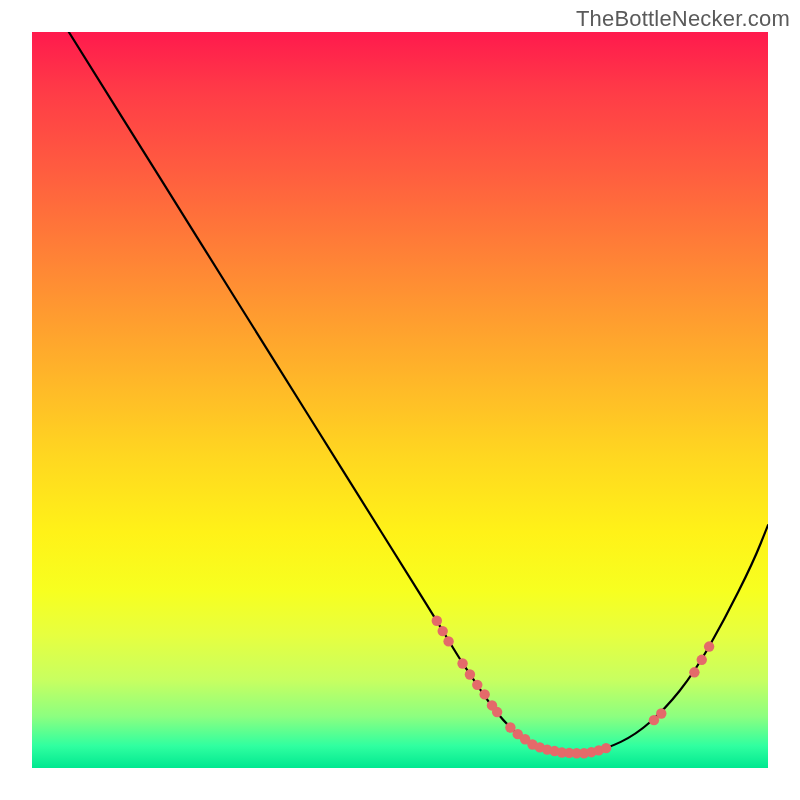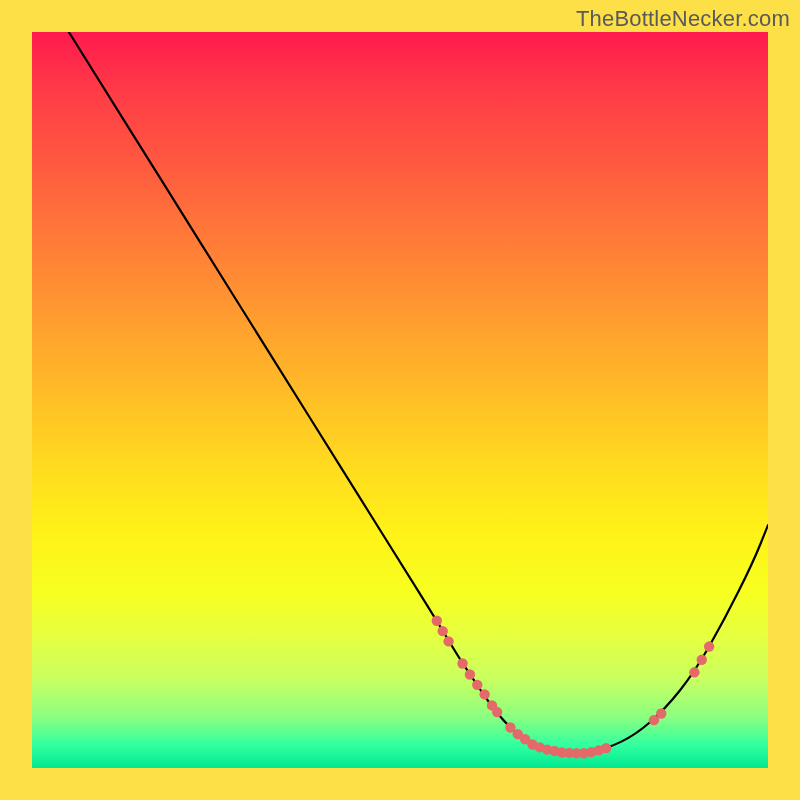--- a/index.html
+++ b/index.html
@@ -10,21 +10,21 @@
     background: #000;
     overflow: hidden;
     font-family: Arial, Helvetica, sans-serif;
   }
   .frame {
     position: absolute;
     top: 0;
     left: 0;
     width: 800px;
     height: 800px;
-    background: #fde047;
+    background: #ffffff;
   }
   .plot {
     position: absolute;
     top: 32px;
     left: 32px;
     width: 736px;
     height: 736px;
     overflow: hidden;
   }
   .gradient {

